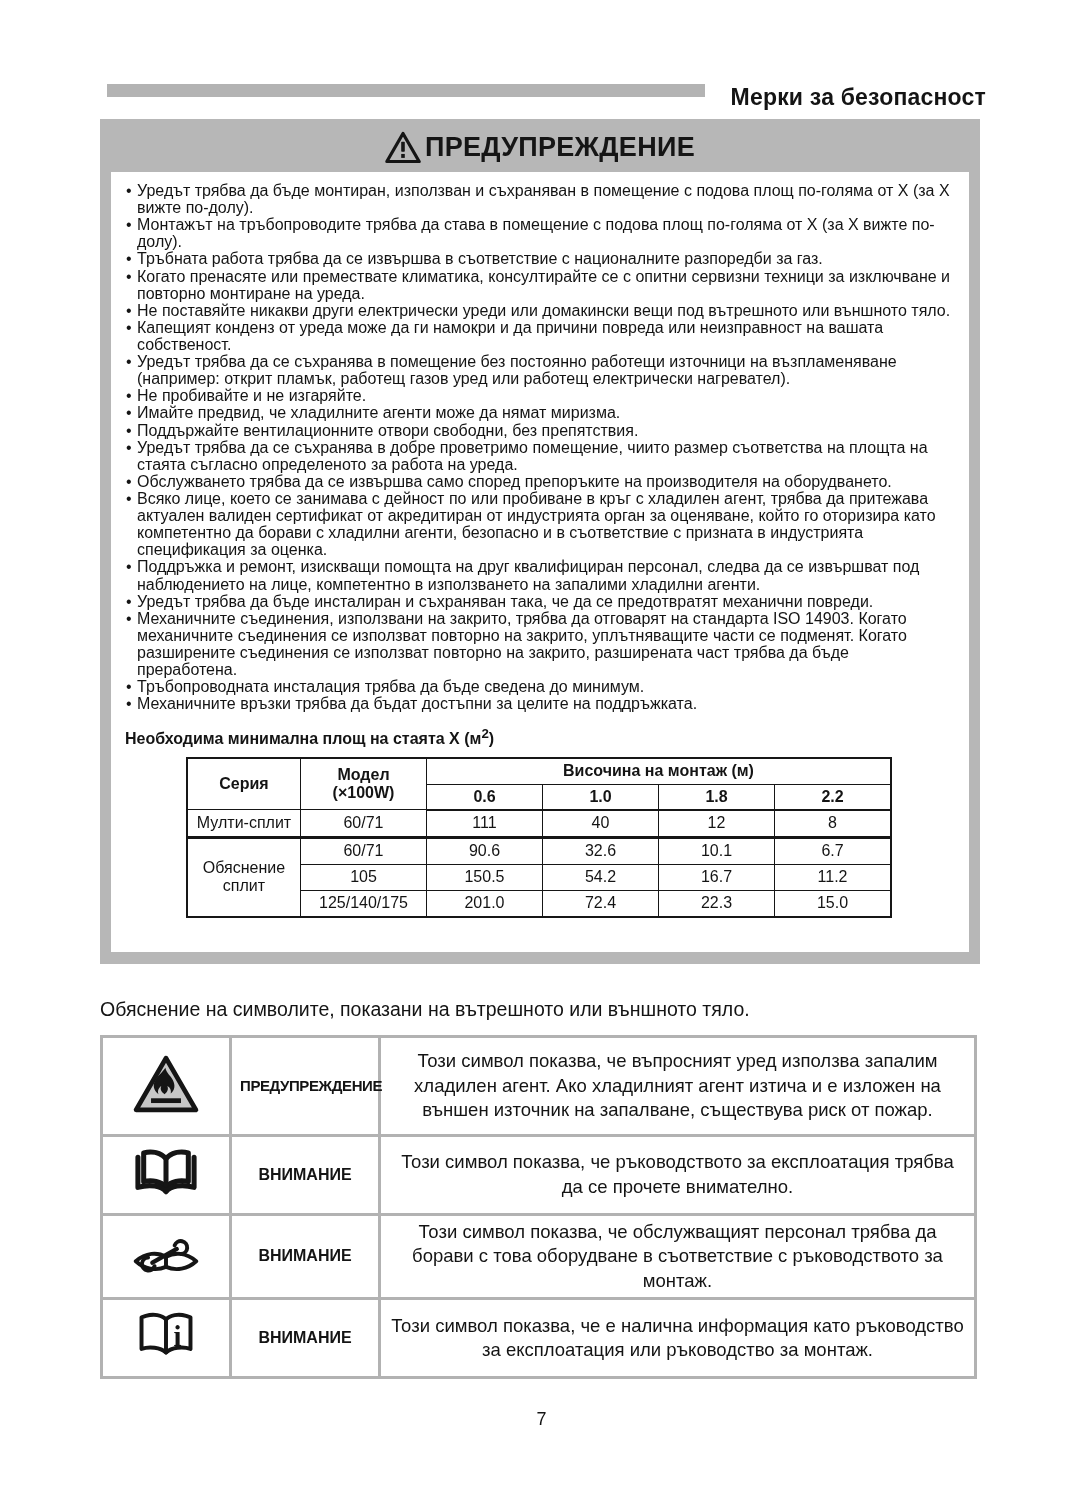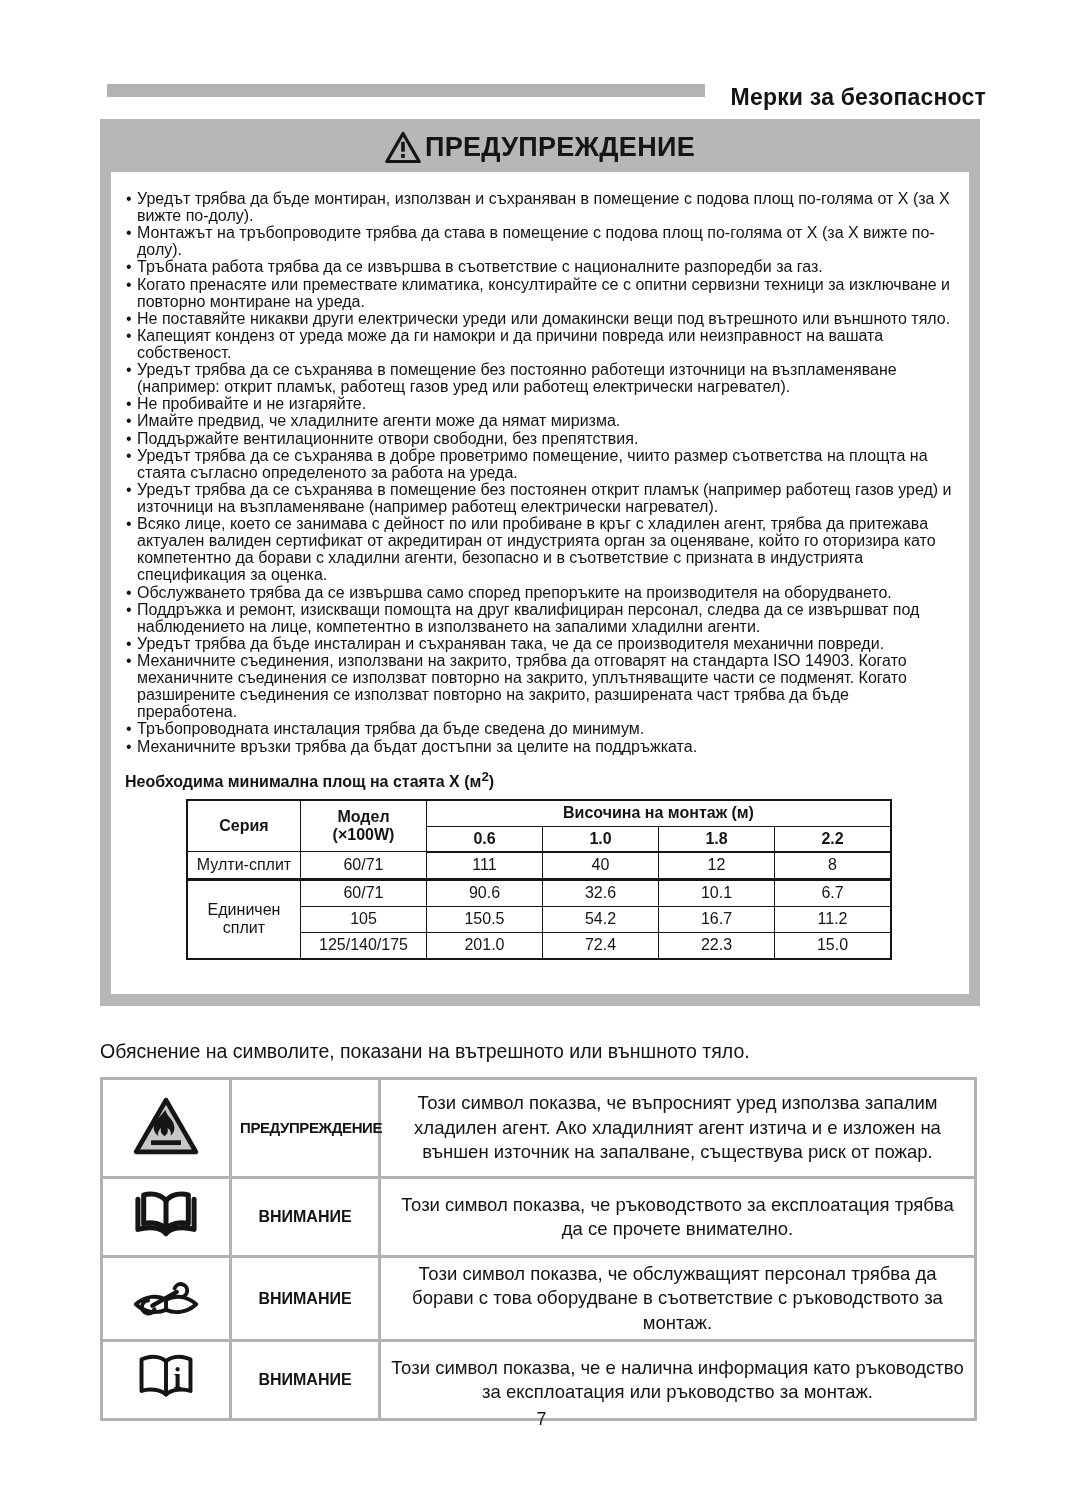--- a/index.html
+++ b/index.html
@@ -34,21 +34,21 @@
     padding:2px 0 8px 0;
   }
   .warning-title-row svg{display:block;margin-right:4px;}
   .warning-title{
     font-size:27px;font-weight:bold;letter-spacing:.3px;color:#151515;
   }
   .warning-content{
     background:#ffffff;
     padding:10px 16px 34px 14px;
   }
-  .bullet-list{font-size:16px;line-height:1.07;margin-top:8px;}
+  .bullet-list{font-size:16px;line-height:1.07;}
   .bullet{
     position:relative;
     padding-left:12px;
   }
   .bullet::before{
     content:"\2022";
     position:absolute;left:1px;top:0;
   }
   
   .area-table-title{
@@ -130,25 +130,24 @@
         <div class="bullet">Монтажът на тръбопроводите трябва да става в помещение с подова площ по-голяма от X (за X вижте по-долу).</div>
         <div class="bullet">Тръбната работа трябва да се извършва в съответствие с националните разпоредби за газ.</div>
         <div class="bullet">Когато пренасяте или премествате климатика, консултирайте се с опитни сервизни техници за изключване и повторно монтиране на уреда.</div>
         <div class="bullet">Не поставяйте никакви други електрически уреди или домакински вещи под вътрешното или външното тяло.</div>
         <div class="bullet">Капещият конденз от уреда може да ги намокри и да причини повреда или неизправност на вашата собственост.</div>
         <div class="bullet">Уредът трябва да се съхранява в помещение без постоянно работещи източници на възпламеняване (например: открит пламък, работещ газов уред или работещ електрически нагревател).</div>
         <div class="bullet">Не пробивайте и не изгаряйте.</div>
         <div class="bullet">Имайте предвид, че хладилните агенти може да нямат миризма.</div>
         <div class="bullet">Поддържайте вентилационните отвори свободни, без препятствия.</div>
         <div class="bullet">Уредът трябва да се съхранява в добре проветримо помещение, чиито размер съответства на площта на стаята съгласно определеното за работа на уреда.</div>
-        <div class="bullet">Уредът трябва да се съхранява в помещение без постоянен открит пламък (например работещ газов уред) и източници на възпламеняване (например работещ електрически нагревател).</div>
+        <div class="bullet">Обслужването трябва да се извършва само според препоръките на производителя на оборудването.</div>
         <div class="bullet">Всяко лице, което се занимава с дейност по или пробиване в кръг с хладилен агент, трябва да притежава актуален валиден сертификат от акредитиран от индустрията орган за оценяване, който го оторизира като компетентно да борави с хладилни агенти, безопасно и в съответствие с призната в индустрията спецификация за оценка.</div>
-        <div class="bullet">Обслужването трябва да се извършва само според препоръките на производителя на оборудването.</div>
         <div class="bullet">Поддръжка и ремонт, изискващи помощта на друг квалифициран персонал, следва да се извършват под наблюдението на лице, компетентно в използването на запалими хладилни агенти.</div>
-        <div class="bullet">Уредът трябва да бъде инсталиран и съхраняван така, че да се производителя механични повреди.</div>
+        <div class="bullet">Уредът трябва да бъде инсталиран и съхраняван така, че да се предотвратят механични повреди.</div>
         <div class="bullet">Механичните съединения, използвани на закрито, трябва да отговарят на стандарта ISO 14903. Когато механичните съединения се използват повторно на закрито, уплътняващите части се подменят. Когато разширените съединения се използват повторно на закрито, разширената част трябва да бъде преработена.</div>
         <div class="bullet">Тръбопроводната инсталация трябва да бъде сведена до минимум.</div>
         <div class="bullet">Механичните връзки трябва да бъдат достъпни за целите на поддръжката.</div>
       </div>
 
       <div class="area-table-title"><span>Необходима минимална площ на стаята X (м</span><sup>2</sup><span>)</span></div>
 
       <table class="area-table">
         <tbody>
             <tr>
@@ -164,21 +163,21 @@
         </tr>
         <tr class="row-multi">
           <td>Мулти-сплит</td>
           <td>60/71</td>
           <td>111</td>
           <td>40</td>
           <td>12</td>
           <td>8</td>
         </tr>
         <tr>
-          <td rowspan="3">Единичен сплит</td>
+          <td rowspan="3">Обяснение сплит</td>
           <td>60/71</td>
           <td>90.6</td>
           <td>32.6</td>
           <td>10.1</td>
           <td>6.7</td>
         </tr>
         <tr>
           <td>105</td>
           <td>150.5</td>
           <td>54.2</td>

